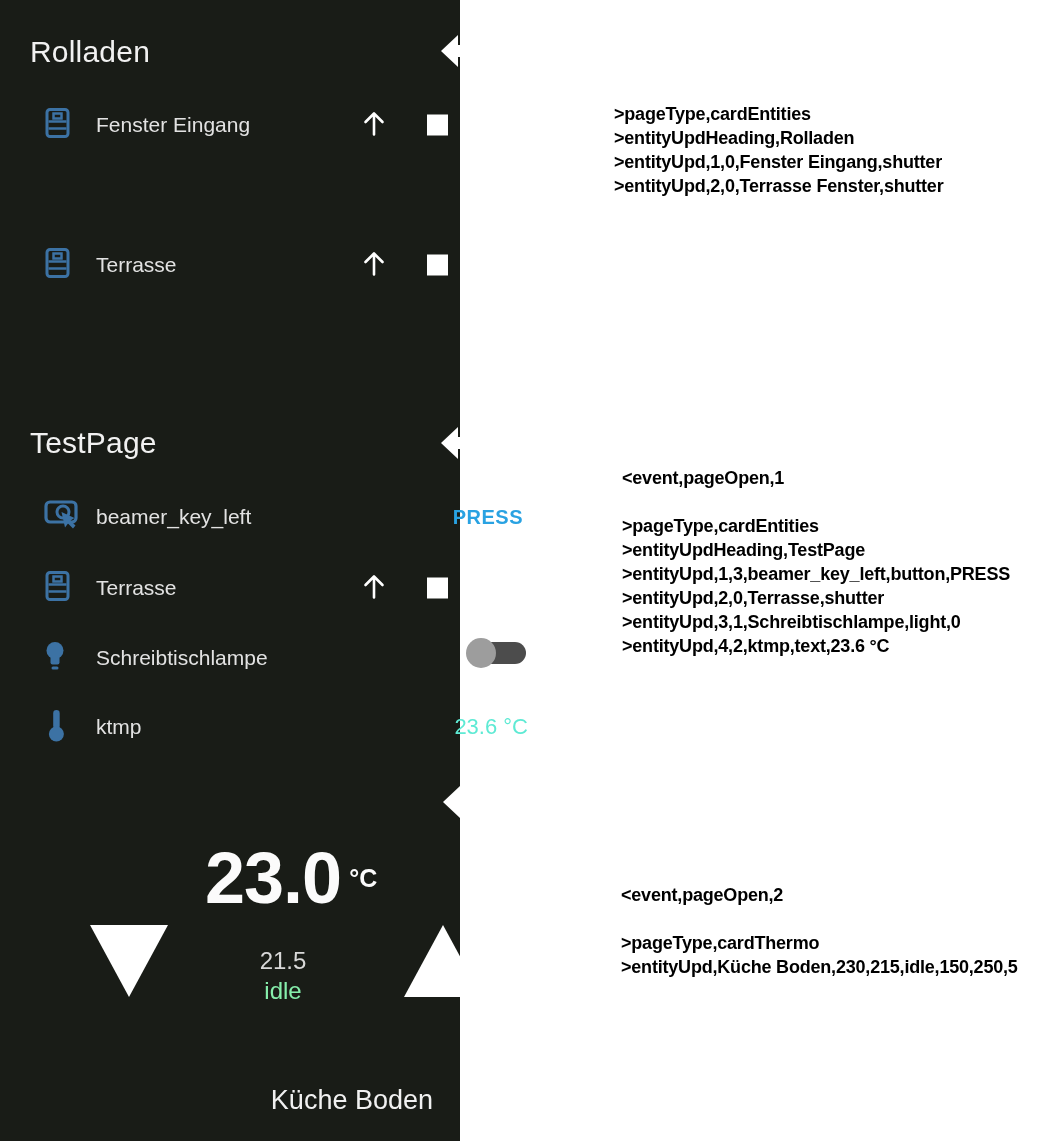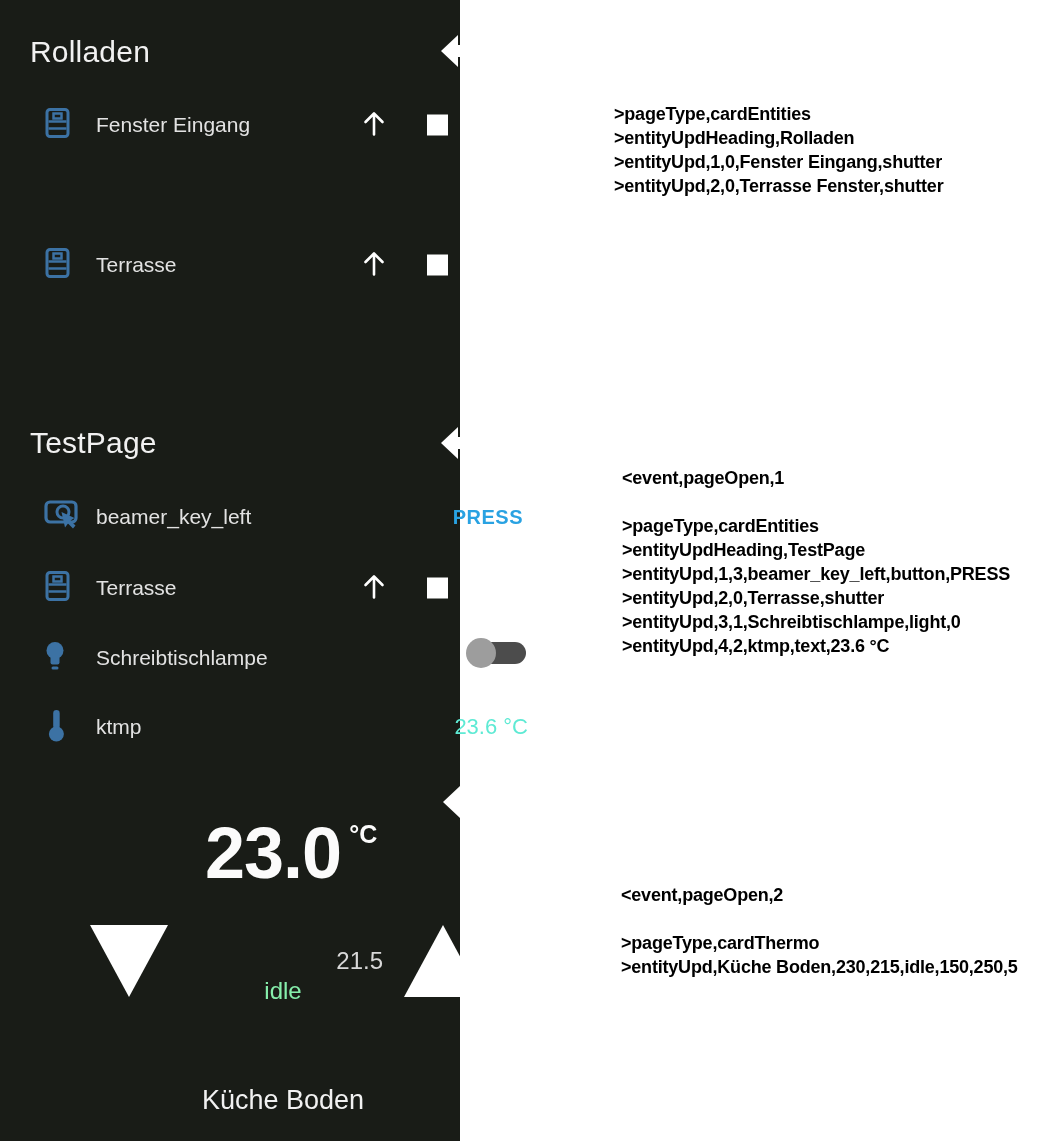--- a/index.html
+++ b/index.html
@@ -30,34 +30,34 @@
                  background:transparent; border:none; cursor:pointer; }
   .text-value  { position:absolute; right:35px; top:50%; transform:translateY(-50%);
                  color:#5eead4; font-size:22px; white-space:nowrap; }
 
   .toggle { position:absolute; left:466px; top:637px; width:60px; height:32px; cursor:pointer; }
   .toggle-track { position:absolute; left:2px; top:5px; width:58px; height:22px;
                   border-radius:11px; background:#4c4c4c; }
   .toggle-knob  { position:absolute; left:0; top:1px; width:30px; height:30px;
                   border-radius:50%; background:#9d9d9d; }
 
-  .thermo-temp { position:absolute; left:205px; top:822px; display:flex; align-items:flex-start; }
+  .thermo-temp { position:absolute; left:205px; top:847px; display:flex; align-items:center; }
   .thermo-temp .big { color:#fbfbfb; font-size:72px; font-weight:700; line-height:62px; letter-spacing:-1px; }
   .thermo-temp .unit { color:#fbfbfb; font-size:25px; font-weight:700; margin:0 0 0 8px; line-height:25px; }
 
   .tri { position:absolute; width:0; height:0; border-left:39px solid transparent;
          border-right:39px solid transparent; background:transparent; padding:0; cursor:pointer; border-top-color:transparent; }
   .tri-down { left:90px;  top:925px; border-top:72px solid #ffffff; border-bottom:none; }
   .tri-up   { left:404px; top:925px; border-bottom:72px solid #ffffff; border-top:none; }
 
-  .thermo-setpoint { position:absolute; left:183px; top:947px; width:200px; text-align:right;
+  .thermo-setpoint { position:absolute; left:183px; top:947px; width:200px; text-align:center;
                      color:#d8d8d8; font-size:24px; }
   .thermo-state    { position:absolute; left:183px; top:977px; width:200px; text-align:center;
                      color:#86efac; font-size:24px; }
-  .thermo-name     { position:absolute; left:133px; top:1085px; width:300px; text-align:center;
+  .thermo-name     { position:absolute; left:133px; top:1085px; width:300px; text-align:right;
                      color:#f1f1f1; font-size:27px; white-space:nowrap; }
 
   .ann { position:absolute; color:#000000; font-size:18px; line-height:24px; font-weight:700;
          letter-spacing:-0.2px; white-space:nowrap; }
   .ann-gap { height:24px; }
   .ann-1 { left:614px; top:78px; }
   .ann-2 { left:622px; top:466px; }
   .ann-3 { left:621px; top:883px; }
 </style>
 </head>

